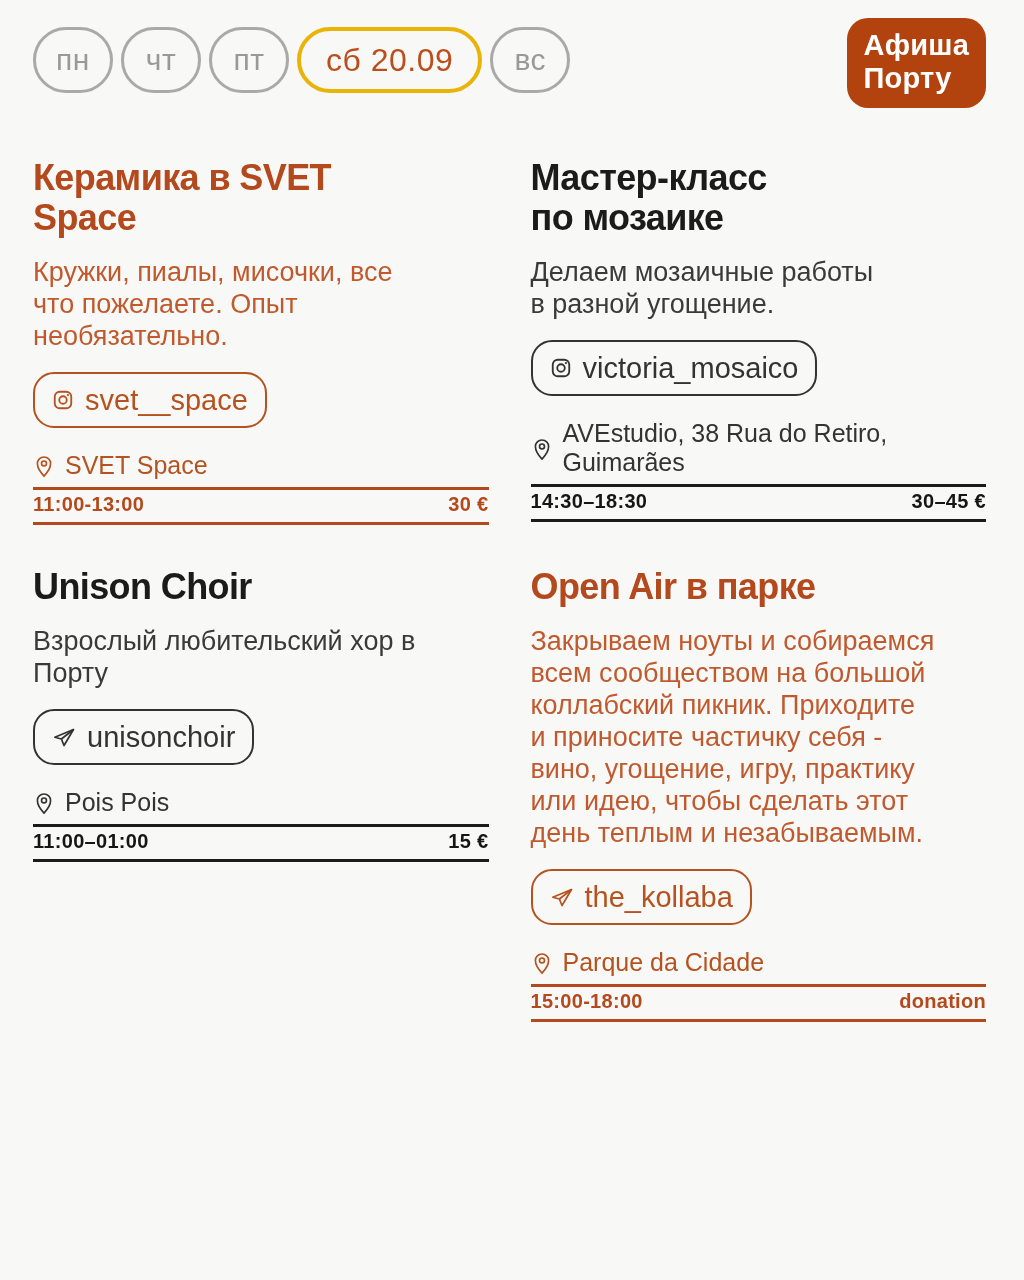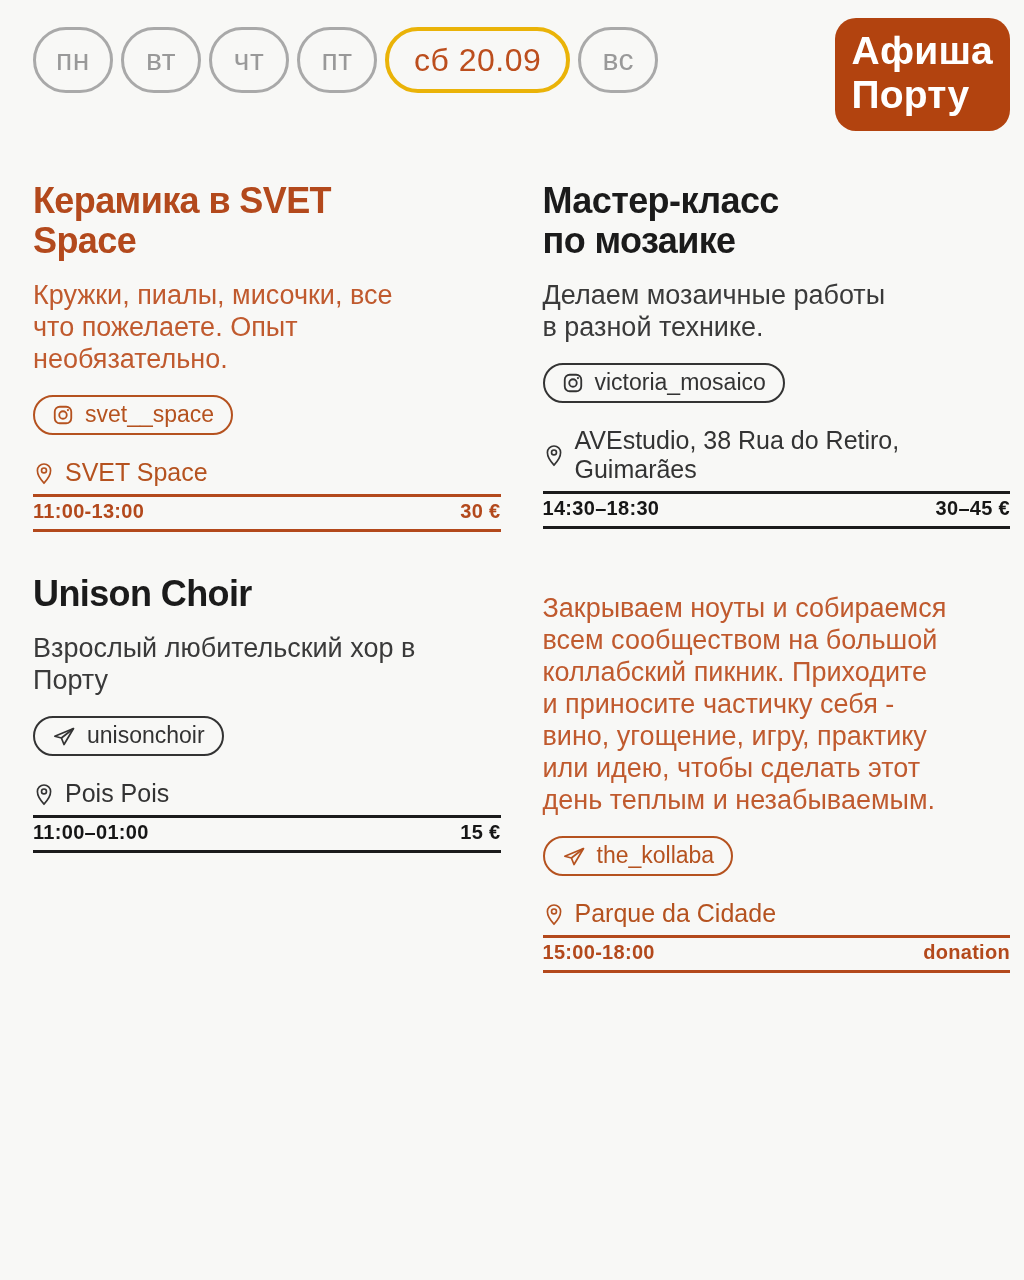--- a/index.html
+++ b/index.html
@@ -3,41 +3,41 @@
 <meta charset="utf-8">
 <style>
   * { box-sizing: border-box; }
   html, body { margin: 0; padding: 0; }
   body {
     width: 1024px; height: 1280px;
     background: #f8f8f6;
     font-family: "Liberation Sans", sans-serif;
     overflow: hidden;
   }
-  .page { padding: 18px 14px 0 33px; }
+  .page { padding: 18px 38px 0 33px; }
 
   
   .header { display: flex; justify-content: space-between; align-items: flex-start; }
   .days { display: flex; gap: 8px; margin-top: 9px; }
   .day-pill {
     height: 66px; min-width: 80px; padding: 0 17px;
     display: inline-flex; align-items: center; justify-content: center;
     border: 3px solid #a9a9a9; border-radius: 33px;
     background: transparent; color: #999999;
     font-family: "Liberation Sans", sans-serif;
     font-size: 30px; letter-spacing: 0.5px; cursor: pointer;
   }
   .day-pill[data-active="true"] {
     border: 4px solid #eab308; color: #bc4e1d;
     padding: 0 25px; font-size: 32px;
   }
   .logo {
     background: #b2430f; color: #ffffff;
     border-radius: 21px; padding: 11px 17px 13px;
-    font-weight: bold; font-size: 39px; line-height: 1.14;
+    font-weight: bold; font-size: 29px; line-height: 1.14;
     letter-spacing: 0.2px; cursor: pointer;
   }
 
   
   .grid {
     display: grid; grid-template-columns: 1fr 1fr;
     column-gap: 57px; row-gap: 38px; margin-top: 50px; gap: 42px;
   }
   .card[data-theme="orange"] {
     --title: #b3491c; --body: #c05a2e; --meta: #b5521f; --line: #b3491c; --strong: #b3491c;
@@ -49,23 +49,23 @@
     margin: 0; color: var(--title);
     font-size: 36px; line-height: 40px; font-weight: bold;
     letter-spacing: -0.6px; white-space: pre-line;
   }
   .desc {
     margin: 18px 0 0; color: var(--body);
     font-size: 27px; line-height: 32px; white-space: pre-line;
   }
   .badge {
     display: inline-flex; align-items: center; gap: 11px;
-    margin-top: 20px; height: 40px; padding: 0 17px;
+    margin-top: 20px; height: 56px; padding: 0 17px;
     border: 2px solid var(--meta); border-radius: 21px;
-    color: var(--meta); font-size: 23px; cursor: pointer;
+    color: var(--meta); font-size: 29px; cursor: pointer;
   }
   .badge .bicon { display: none; line-height: 0; }
   .badge[data-network="instagram"] .icon-instagram { display: inline-block; }
   .badge[data-network="telegram"]  .icon-telegram  { display: inline-block; }
   .loc {
     display: flex; align-items: center; gap: 10px;
     margin: 23px 0 7px; color: var(--meta);
     font-size: 25px; line-height: 29px;
   }
   .loc .pin { line-height: 0; margin-top: 1px; flex: 0 0 auto; }
@@ -78,21 +78,20 @@
   }
 </style>
 </head>
 <body>
 
 <div class="page">
 
   <header class="header">
     <div class="days">
       <button class="day-pill" data-active="false">пн</button>
-      <button class="day-pill" data-active="false">вт</button>
       <button class="day-pill" data-active="false">чт</button>
       <button class="day-pill" data-active="false">пт</button>
       <button class="day-pill" data-active="true">сб 20.09</button>
       <button class="day-pill" data-active="false">вс</button>
     </div>
     <div class="logo">
       <div>Афиша</div>
       <div>Порту</div>
     </div>
   </header>
@@ -128,21 +127,21 @@
       <div class="timerow">
         <span class="time">11:00-13:00</span>
         <span class="price">30 €</span>
       </div>
     </article>
 
     <article class="card" data-theme="black">
       <h2 class="title">Мастер-класс
 по мозаике</h2>
       <p class="desc">Делаем мозаичные работы
-в разной технике.</p>
+в разной угощение.</p>
       <div class="badge" data-network="instagram">
         <span class="bicon icon-instagram">
           <svg width="22" height="22" viewBox="0 0 24 24" fill="none" stroke="currentColor" stroke-width="2">
             <rect x="3" y="3" width="18" height="18" rx="5.5"></rect>
               <circle cx="12" cy="12" r="4.1"></circle>
             <circle cx="17.4" cy="6.6" r="1.2" fill="currentColor" stroke="none"></circle>
             </svg>
         </span>
 
         <span class="handle">victoria_mosaico</span>
@@ -186,20 +185,21 @@
         </span>
         <span class="loc-text">Pois Pois</span>
       </div>
       <div class="timerow">
         <span class="time">11:00–01:00</span>
         <span class="price">15 €</span>
       </div>
     </article>
 
     <article class="card" data-theme="orange">
+      <h2 class="title">Open Air в парке</h2>
       <p class="desc">Закрываем ноуты и собираемся
 всем сообществом на большой
 коллабский пикник. Приходите
 и приносите частичку себя -
 вино, угощение, игру, практику
 или идею, чтобы сделать этот
 день теплым и незабываемым.</p>
       <div class="badge" data-network="telegram">
 
         <span class="bicon icon-telegram">

